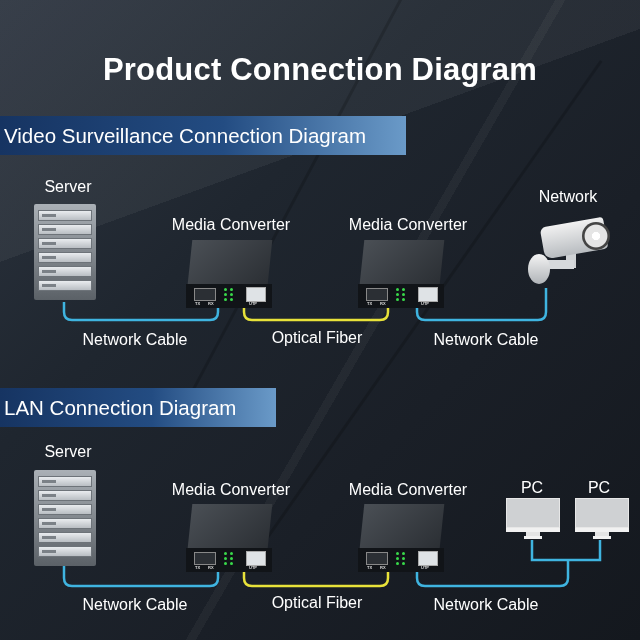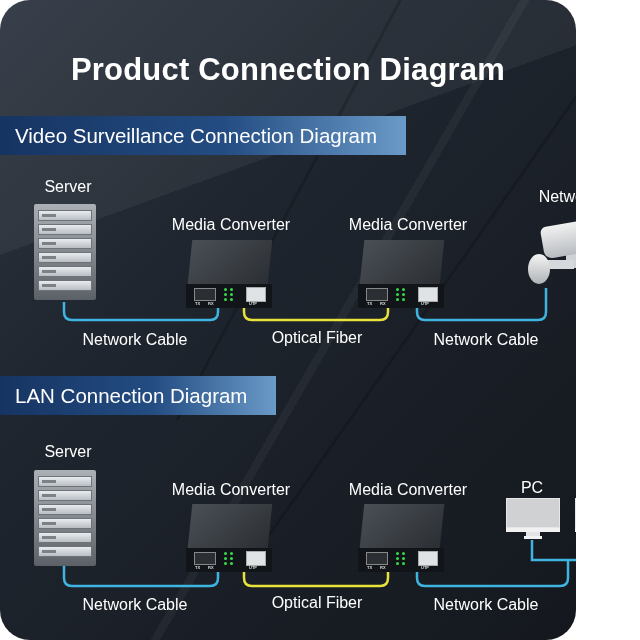--- a/index.html
+++ b/index.html
@@ -1,24 +1,24 @@
 <!DOCTYPE html>
 <html><head>
 <meta charset="utf-8">
 <style>
   html,body{margin:0;padding:0;}
   body{width:640px;height:640px;overflow:hidden;font-family:"Liberation Sans",sans-serif;}
-  .stage{position:relative;width:576px;height:640px;overflow:hidden;
+  .stage{position:relative;width:640px;height:640px;overflow:hidden;
     background:
       linear-gradient(160deg, rgba(255,255,255,0.05) 0 30%, transparent 30% 100%),
       linear-gradient(120deg, transparent 0 55%, rgba(255,255,255,0.04) 55% 56%, transparent 56% 100%),
-      linear-gradient(135deg, #2d3540 0%, #1f262f 35%, #1a1f27 65%, #14181e 100%); border-radius: 30px;}
+      linear-gradient(135deg, #2d3540 0%, #1f262f 35%, #1a1f27 65%, #14181e 100%);}
   .stripe{position:absolute;background:rgba(0,0,0,0.18);transform-origin:0 0;}
   .title{position:absolute;left:0;right:0;top:52px;text-align:center;color:#fff;font-weight:bold;font-size:31px;letter-spacing:0.2px;}
-  .banner{position:absolute;left:0;height:39px;color:#fff;font-size:20.5px;line-height:39px;padding-left:15px;box-sizing:border-box;
+  .banner{position:absolute;left:0;height:39px;color:#fff;font-size:20.5px;line-height:39px;padding-left:4px;box-sizing:border-box;
     background:linear-gradient(90deg,#163462 0%,#234c82 55%,#6a9ac8 100%);}
   .lbl{position:absolute;color:#fff;font-size:16px;white-space:nowrap;}
   .lbl.c{transform:translateX(-50%);}
   svg.wires{position:absolute;left:0;top:0;}
   .server{position:absolute;width:62px;height:100px;}
   .server .body{position:absolute;left:0;top:4px;width:62px;height:96px;background:linear-gradient(180deg,#aab0b6,#5b6167);border-radius:2px;}
   .server .unit{position:absolute;left:4px;width:54px;height:11px;background:linear-gradient(180deg,#e9ecef,#b9bec3);border:1px solid #6d7379;box-sizing:border-box;}
   .server .unit::after{content:"";position:absolute;left:3px;top:3px;width:14px;height:3px;background:#7b8187;}
   .mc{position:absolute;width:86px;height:72px;}
   .mc .top{position:absolute;left:4px;top:0;width:80px;height:44px;background:linear-gradient(135deg,#4a4f55,#2b2f34);transform:skewX(-6deg);}
@@ -113,21 +113,21 @@
       <div class="cam-arm"></div>
       <div class="cam-mount"></div>
     <div class="cam-body"></div>
       <div class="cam-lens"></div>
   </div>
 
   <div class="lbl c" style="left:135px;top:331px;">Network Cable</div>
   <div class="lbl c" style="left:317px;top:329px;">Optical Fiber</div>
   <div class="lbl c" style="left:486px;top:331px;">Network Cable</div>
 
-  <div class="banner" style="top:376px;width:276px;">LAN Connection Diagram</div>
+  <div class="banner" style="top:388px;width:276px;">LAN Connection Diagram</div>
 
   <div class="lbl c" style="left:68px;top:443px;">Server</div>
   <div class="server" style="left:34px;top:466px;">
     <div class="body"></div>
     <div class="unit" style="top:10px"></div>
       <div class="unit" style="top:24px"></div>
       <div class="unit" style="top:38px"></div>
     <div class="unit" style="top:52px"></div>
       <div class="unit" style="top:66px"></div>
       <div class="unit" style="top:80px"></div>

